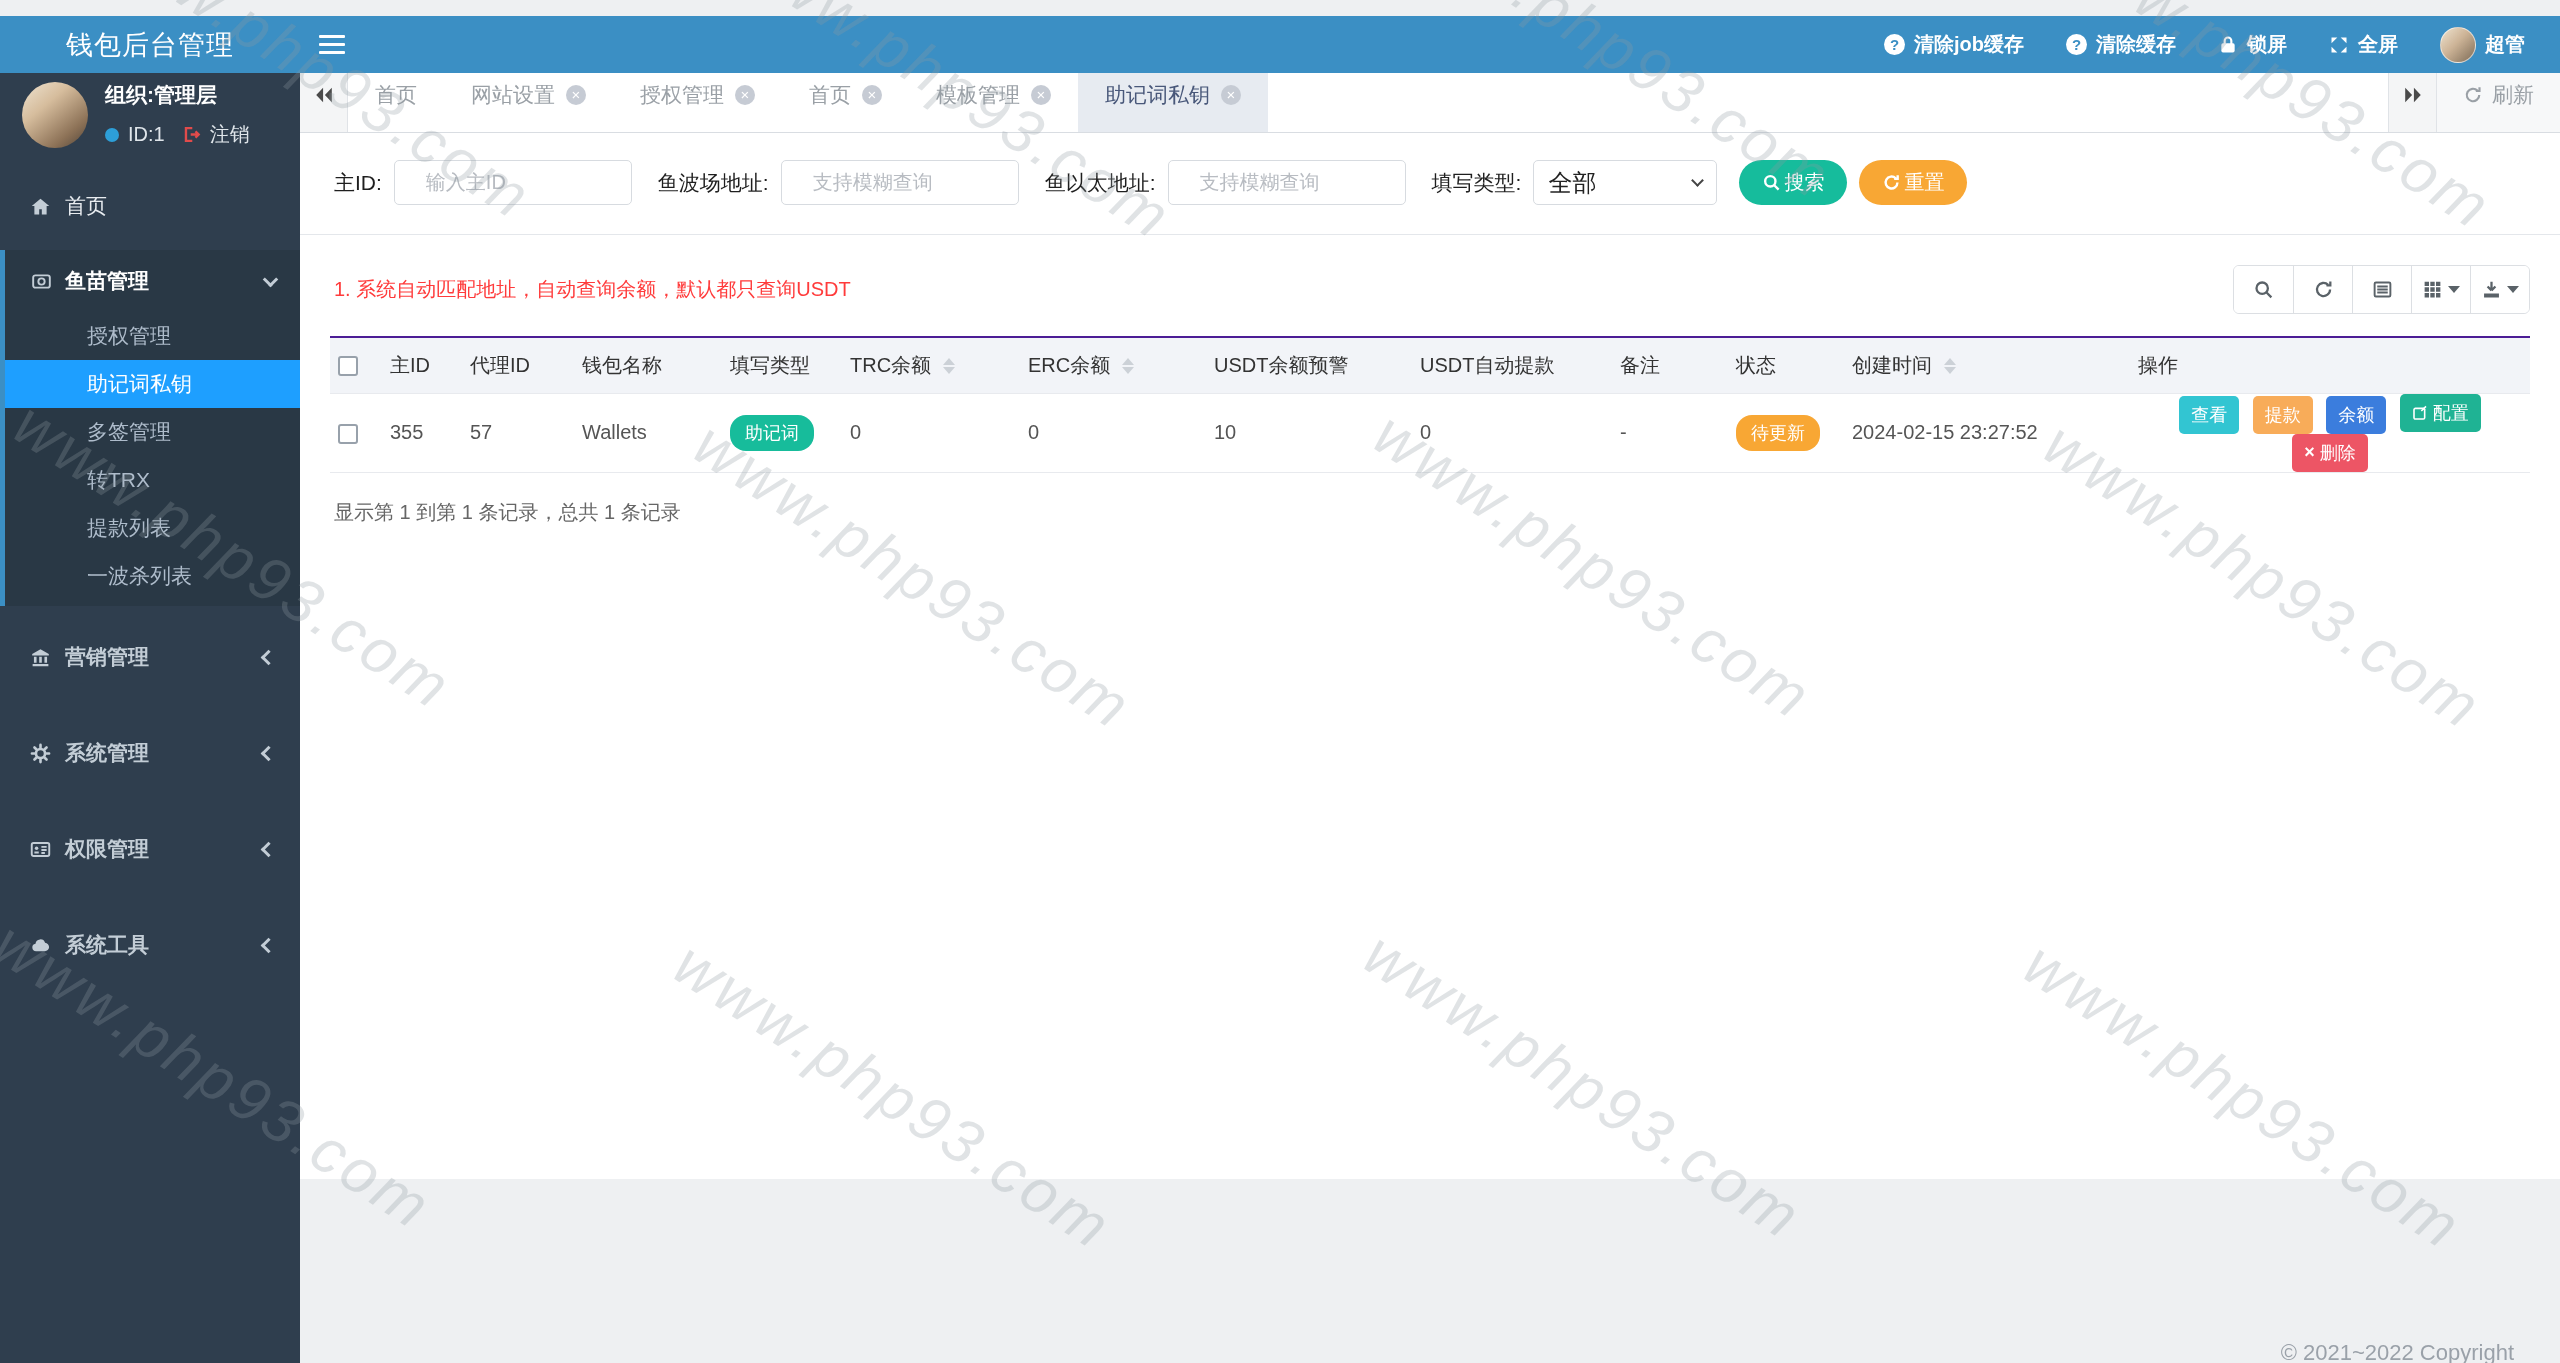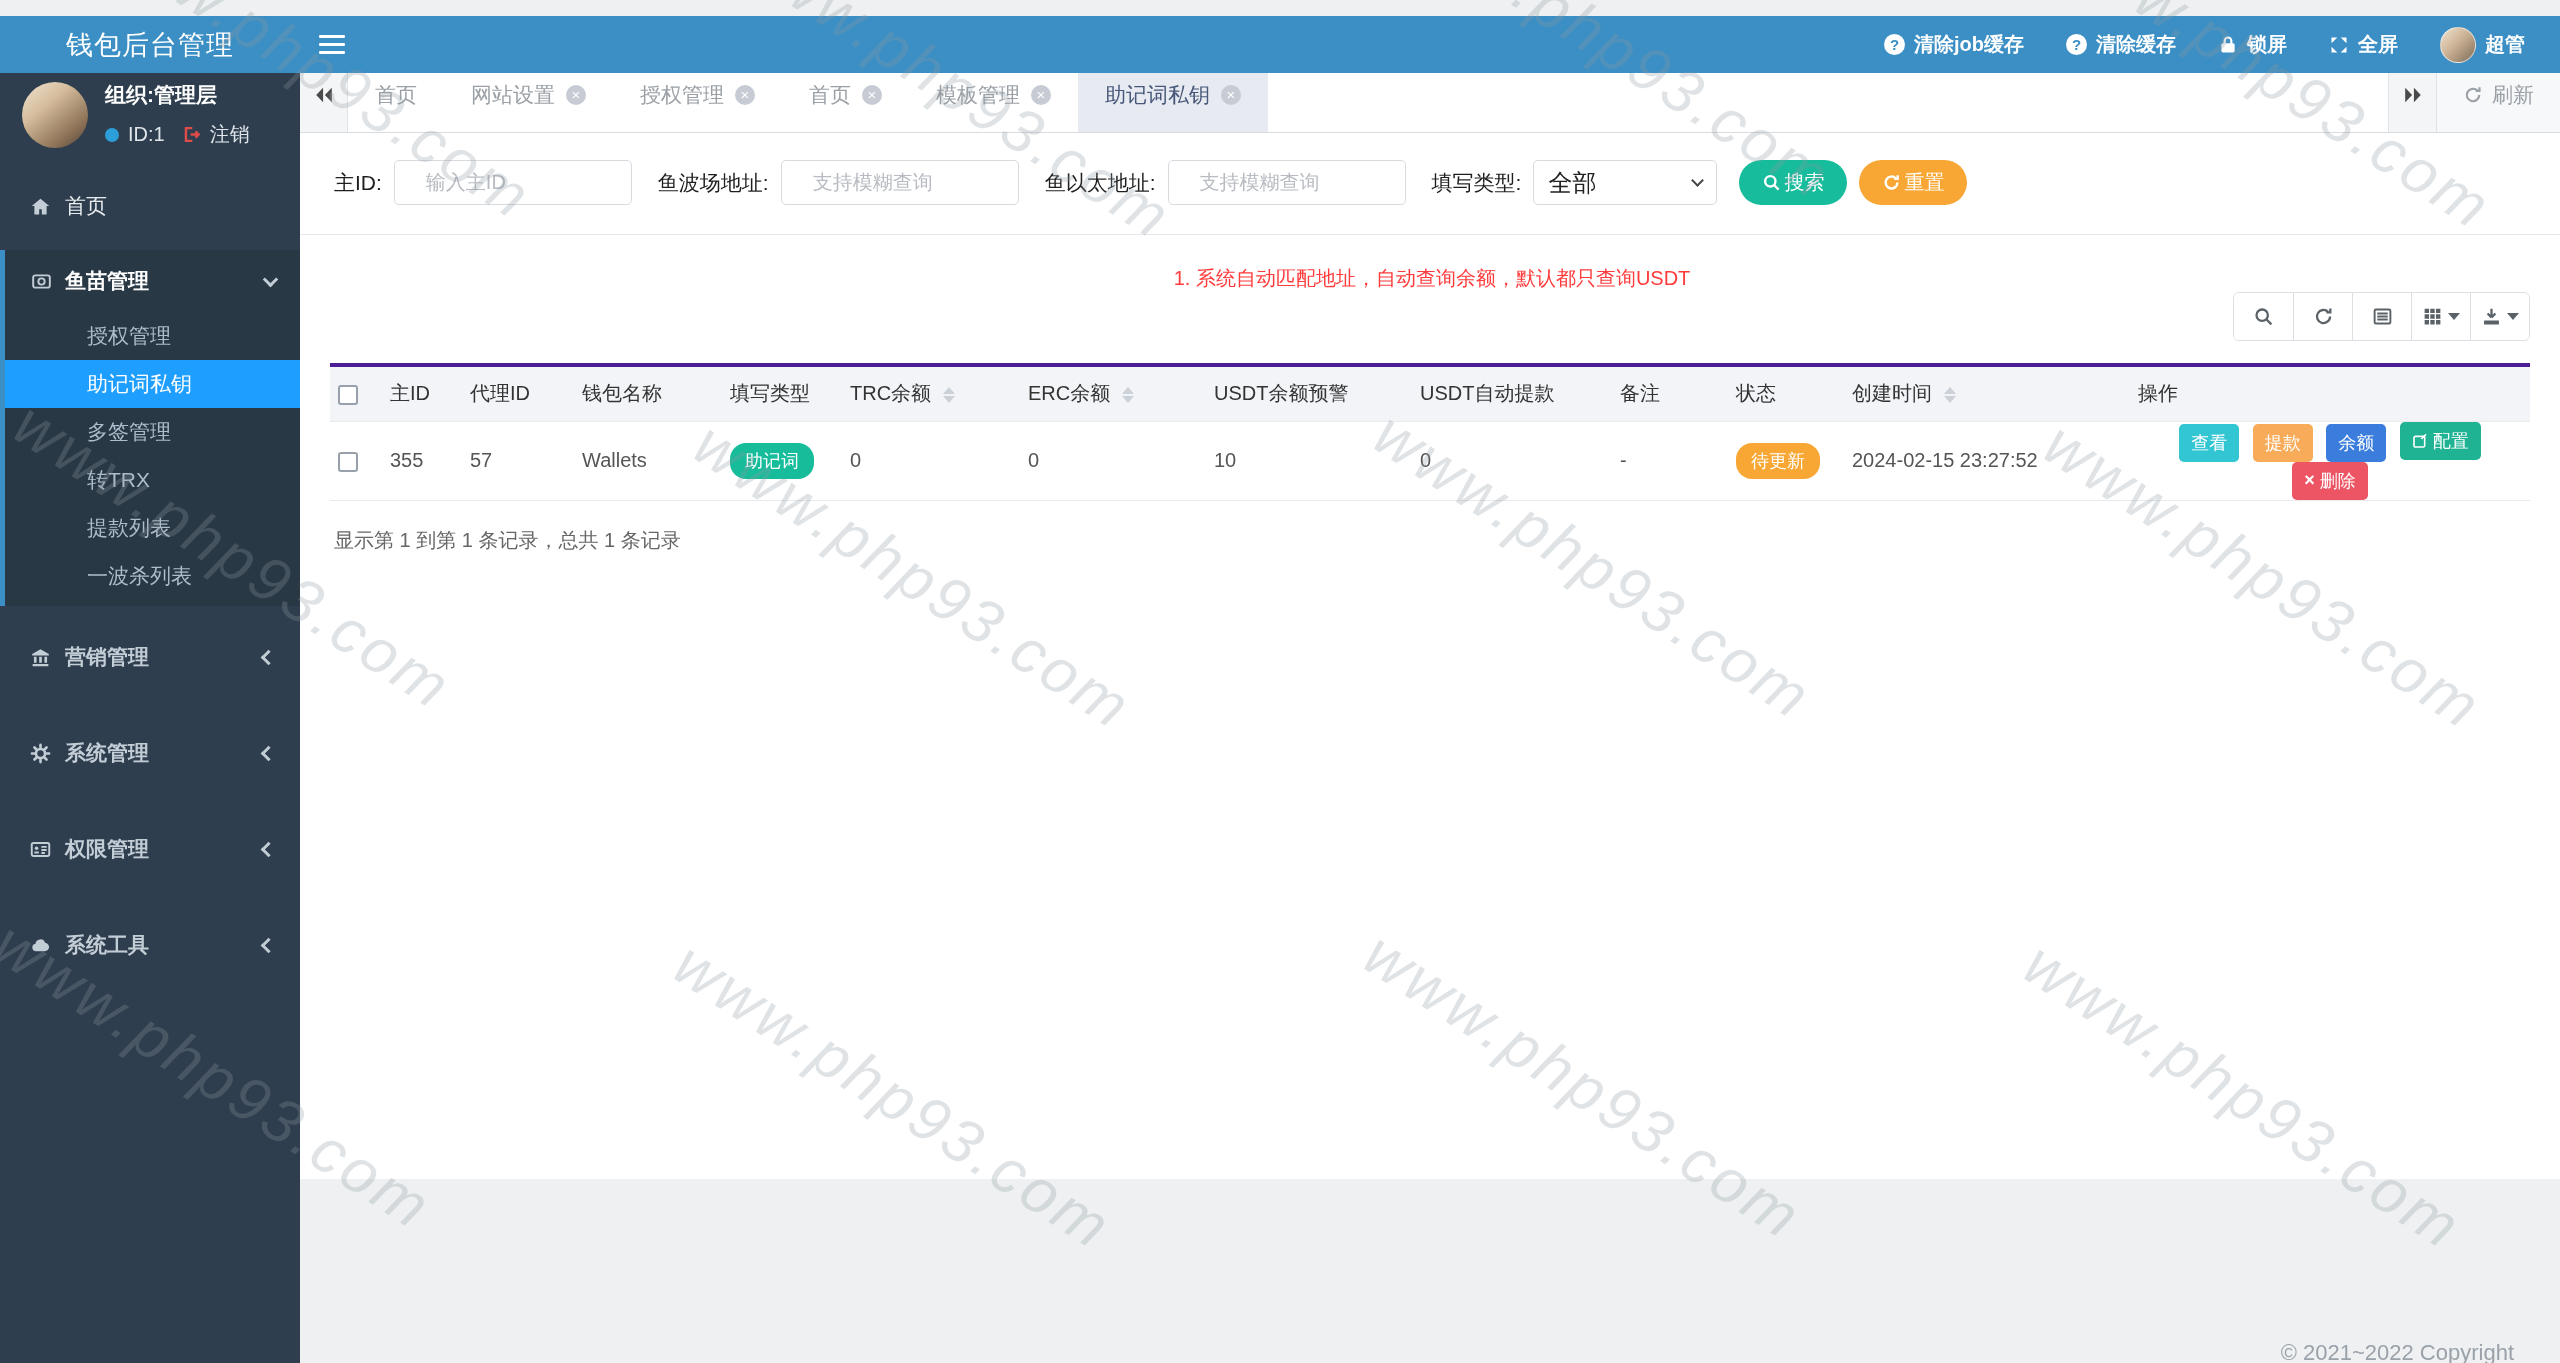--- a/index.html
+++ b/index.html
@@ -59,31 +59,31 @@
   .f-input::placeholder { color:#b8bcc2; }
   .f-select { width:184px; height:45px; border:1px solid #d7dbe0; border-radius:5px; display:flex; align-items:center; padding:0 14px; font-size:24px; color:#222; cursor:pointer; position:relative; }
   .f-select .chev { border-color:#444; border-width:2.5px; width:9px; height:9px; }
   .btn-pill { height:45px; border:none; border-radius:23px; padding:0 23px; color:#fff; font-size:20px; display:inline-flex; align-items:center; gap:3px; cursor:pointer; font-family:"Liberation Sans",sans-serif; }
   .btn-search { background:#16bc9c; margin-left:22px; }
   .btn-reset { background:#f8a734; margin-left:12px; }
   .btn-pill svg { width:19px; height:19px; }
 
   
   .content-card { background:#fff; padding:0 30px; height:944px; }
-  .toolbar-row { display:flex; align-items:center; padding-top:30px; padding-bottom:22px;flex-direction:column; }
+  .toolbar-row { display:flex; align-items:center; padding-top:30px; padding-bottom:22px; }
   .notice { color:#ff3b3b; font-size:20px; padding-left:4px; }
   .btn-group { margin-left:auto; display:flex; border:1px solid #dcdfe3; border-radius:6px; overflow:hidden; background:#fff; }
   .tool-btn { width:59px; height:47px; display:flex; align-items:center; justify-content:center; gap:5px; background:#fff; border-left:1px solid #dcdfe3; color:#5a6268; cursor:pointer; }
   .tool-btn:first-child { border-left:none; }
   .tool-btn svg { width:21px; height:21px; }
   .caret-dn { width:0; height:0; border-left:6px solid transparent; border-right:6px solid transparent; border-top:7px solid #5a6268; }
 
   
   table.grid { width:100%; border-collapse:collapse; font-size:20px; color:#555; table-layout:fixed; }
-  table.grid thead th { background:#f2f4f8; height:56px; font-weight:normal; color:#333; text-align:left; padding:0 8px; border-top:4px solid #4c1d95; border-bottom:1px solid #e8eaee; }
+  table.grid thead th { background:#f2f4f8; height:56px; font-weight:normal; color:#333; text-align:left; padding:0 8px; border-top:2px solid #4c1d95; border-bottom:1px solid #e8eaee; }
   table.grid tbody td { height:56px; padding:0 8px; border-bottom:1px solid #e8eaee; background:#fff; }
   th.op, td.op { text-align:center; }
   .cb { width:20px; height:20px; border:2px solid #98a1ab; border-radius:3px; display:inline-block; vertical-align:middle; cursor:pointer; background:#fff; }
   .sorter { display:inline-flex; flex-direction:column; gap:2px; margin-left:12px; vertical-align:middle; }
   .sorter i { width:0; height:0; border-left:6px solid transparent; border-right:6px solid transparent; display:block; }
   .sorter .up { border-bottom:7px solid #ccd1d7; }
   .sorter .dn { border-top:7px solid #ccd1d7; }
   .badge { display:inline-block; padding:6px 15px; border-radius:16px; color:#fff; font-size:18px; }
   .badge.green { background:#17bc9b; }
   .badge.orange { background:#f8a734; }

